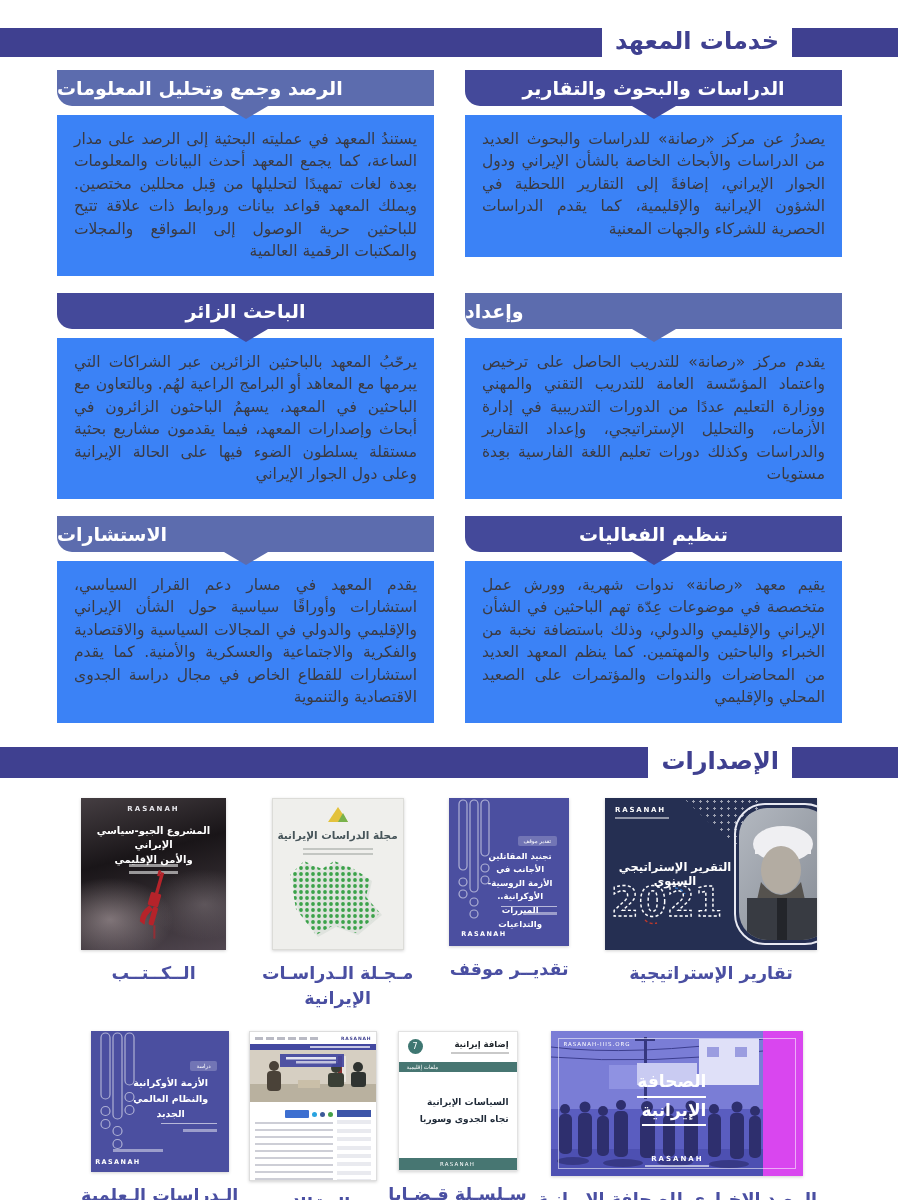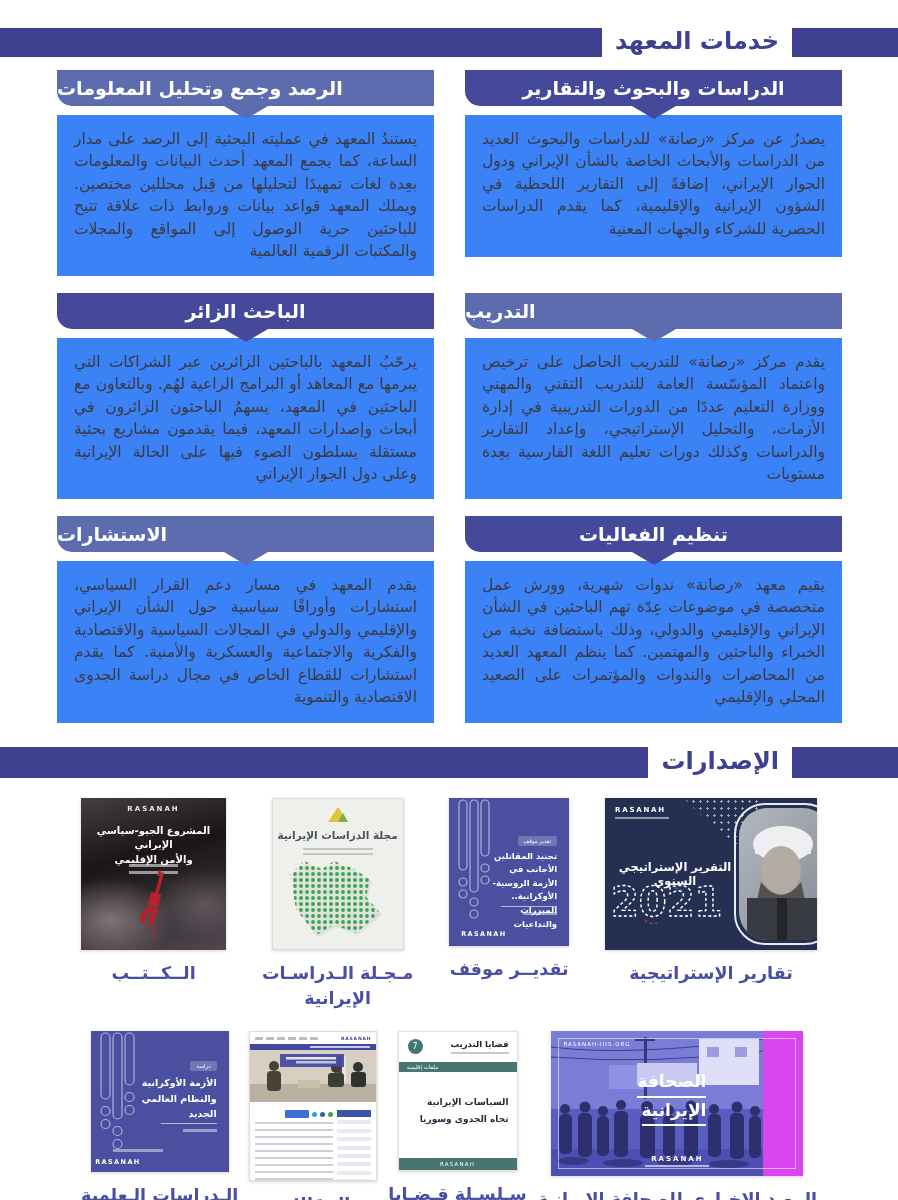--- a/index.html
+++ b/index.html
@@ -53,21 +53,21 @@
   .cov-journal .jsub { position: absolute; top: 46px; left: 24px; right: 24px; }
   .cov-journal .jsub i { display: block; height: 2px; background: #c3c6c2; margin: 3px 6px; }
   .cov-journal svg.iran { position: absolute; bottom: 4px; left: 50%; transform: translateX(-50%); }
 
   
   .cov-ind { background: #4B4FA0; }
   .cov-taqdir { width: 120px; height: 148px; }
   .cov-studies { width: 138px; height: 141px; }
   .cov-ind .rings { position: absolute; top: 0; left: 8px; height: 100%; opacity: .55; }
   .cov-ind .tag { position: absolute; top: 38px; right: 12px; background: rgba(255,255,255,.22); color: #fff; font-size: 5.5px; padding: 2px 6px; border-radius: 2px; }
-  .cov-ind .rtitle { position: absolute; top: 52px; right: 12px; left: 34px; color: #fff; font-size: 8.5px; font-weight: bold; line-height: 1.6; text-align: right; }
+  .cov-ind .rtitle { position: absolute; top: 52px; right: 12px; left: 34px; color: #fff; font-size: 8.5px; font-weight: bold; line-height: 1.6; text-align: center; }
   .cov-ind .rule { position: absolute; right: 12px; width: 56px; height: 1px; background: rgba(255,255,255,.6); }
   .cov-ind .tiny { position: absolute; right: 12px; height: 3px; width: 34px; background: rgba(255,255,255,.45); }
   .cov-ind .brand { position: absolute; bottom: 8px; left: 12px; color: #fff; font-size: 6.5px; letter-spacing: 1.4px; font-weight: bold; direction: ltr; }
 
   
   .cov-annual { width: 212px; height: 152px; background: #252F52; direction: ltr; }
   .cov-annual .dots { position: absolute; top: 0; right: 56px; width: 120px; height: 74px; clip-path: polygon(35% 0, 100% 0, 100% 100%); background-image: radial-gradient(rgba(255,255,255,.55) 1px, transparent 1.4px); background-size: 7px 7px; }
   .cov-annual .brand { position: absolute; top: 8px; left: 10px; color: #fff; font-size: 7px; letter-spacing: 1.8px; font-weight: bold; }
   .cov-annual .brand i { display: block; height: 2px; width: 54px; background: rgba(255,255,255,.5); margin-top: 3px; }
   .cov-annual .atitle { position: absolute; top: 62px; left: 8px; width: 124px; text-align: center; color: #fff; font-size: 11.5px; font-weight: bold; direction: rtl; }
@@ -133,21 +133,21 @@
 
     <div class="card light r1">
       <div class="card-bar">
         <span>الرصد وجمع وتحليل المعلومات</span>
       </div>
       <div class="card-body">يستندُ المعهد في عمليته البحثية إلى الرصد على مدار الساعة، كما يجمع المعهد أحدث البيانات والمعلومات بعِدة لغات تمهيدًا لتحليلها من قِبل محللين مختصين. ويملك المعهد قواعد بيانات وروابط ذات علاقة تتيح للباحثين حرية الوصول إلى المواقع والمجلات والمكتبات الرقمية العالمية</div>
     </div>
 
     <div class="card light r2">
       <div class="card-bar">
-        <span>التدريب</span>
+        <span>وإعداد</span>
       </div>
       <div class="card-body">يقدم مركز «رصانة» للتدريب الحاصل على ترخيص واعتماد المؤسّسة العامة للتدريب التقني والمهني ووزارة التعليم عددًا من الدورات التدريبية في إدارة الأزمات، والتحليل الإستراتيجي، وإعداد التقارير والدراسات وكذلك دورات تعليم اللغة الفارسية بعِدة مستويات</div>
     </div>
 
     <div class="card dark r2">
       <div class="card-bar">
         <span>الباحث الزائر</span>
       </div>
       <div class="card-body">يرحّبُ المعهد بالباحثين الزائرين عبر الشراكات التي يبرمها مع المعاهد أو البرامج الراعية لهُم. وبالتعاون مع الباحثين في المعهد، يسهمُ الباحثون الزائرون في أبحاث وإصدارات المعهد، فيما يقدمون مشاريع بحثية مستقلة يسلطون الضوء فيها على الحالة الإيرانية وعلى دول الجوار الإيراني</div>
     </div>
@@ -348,21 +348,21 @@
           <span>الإيرانية</span>
         </div>
         <div class="pbrand"><span>RASANAH</span><i></i></div>
       </div>
       <div class="caption">الرصد الإخباري للصحافة الإيرانية</div>
     </div>
 
     <div class="pub">
       <div class="cover cov-series">
         <div class="sr-head">
-          <b>قضايا التدريب</b>
+          <b>إضافة إيرانية</b>
             <i></i>
         </div>
         <div class="num">7</div>
         <div class="band">ملفات إقليمية</div>
         <div class="stitle">
           <span>السياسات الإيرانية</span><br>
           <span>تجاه الجدوى وسوريا</span>
         </div>
         <div class="foot">RASANAH</div>
       </div>

